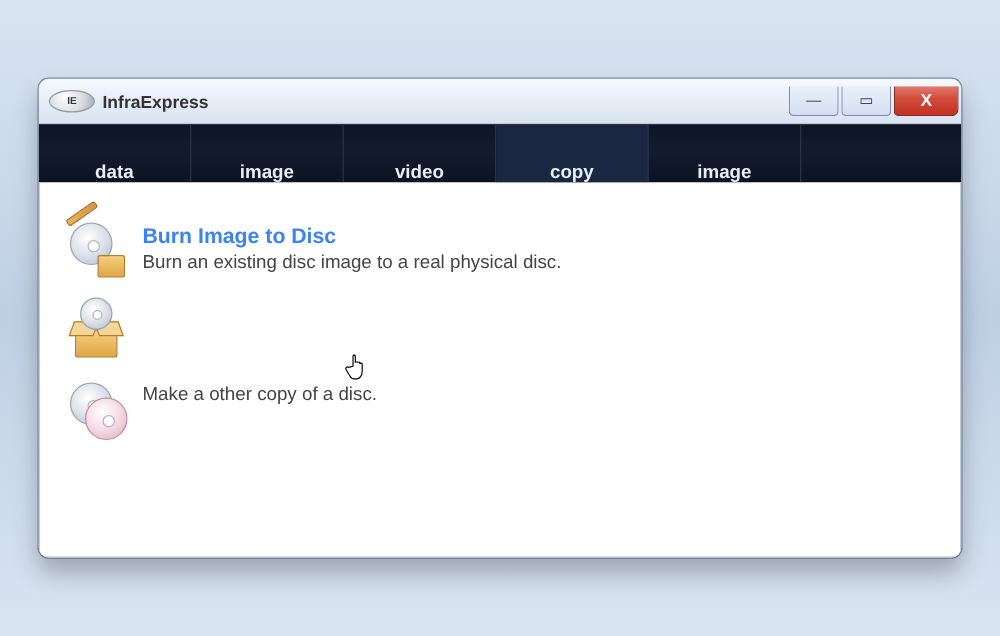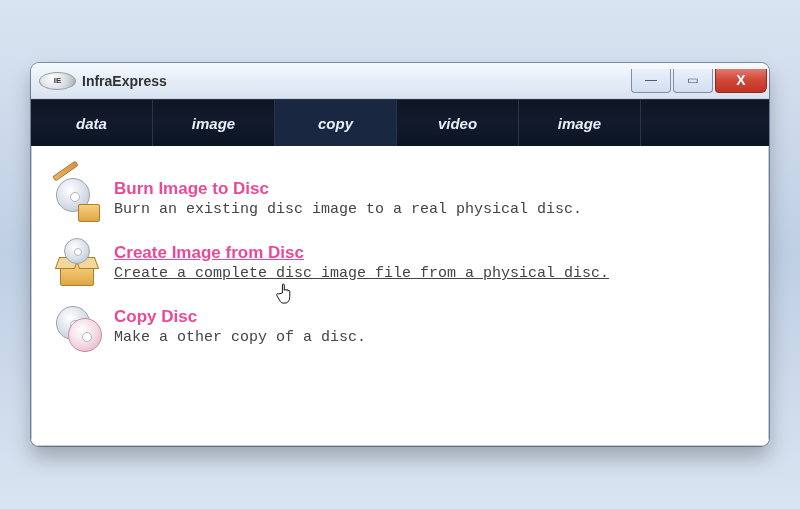--- a/index.html
+++ b/index.html
@@ -49,41 +49,40 @@
   .win-btn.close span{font-weight:bold;font-size:14px}
   .tabbar {
     display:flex;
     background: linear-gradient(to bottom,#0f1726 0%,#121a2c 50%,#0b1423 100%);
     border-top:1px solid #2a3348;
   }
   .tab {
     flex:0 0 122px; height:46px;
     border-right:1px solid #2a3348;
     color:#e8eef7; font-size:15px; font-weight:bold;
-    display:flex;align-items:center;justify-content:center;
+    display:flex;align-items:flex-end;justify-content:center;
     cursor:pointer;
-    font-style:italic;
   }
   .tab.end{flex:1;border-right:none}
   .tab.active{background:#1a2740}
   .content {
     background:#fff;
     border:1px solid #c5ccda;
     border-top:none;
     padding:22px 18px 60px 18px;
     min-height:300px;
   }
   .option {
     display:flex; align-items:flex-start; gap:14px;
     padding:10px 6px;
     cursor:pointer;
   }
   .option-text { line-height:1.3; }
-  .opt-title { font-size:17px; font-weight:bold; color:#ec4899; }
-  .opt-desc  { font-size:15px; color:#444;font-family:Liberation Mono, monospace; }
+  .opt-title { font-size:17px; font-weight:bold; color:#3b82f6; }
+  .opt-desc  { font-size:15px; color:#444; }
   .option.hover .opt-title { text-decoration:underline; }
   .option.hover .opt-desc  { text-decoration:underline; }
   .icon-box { width:44px; height:44px; flex:0 0 44px; position:relative; }
   
   .disc {
     width:34px;height:34px;border-radius:50%;
     background:radial-gradient(circle at 40% 35%,#fff,#d7dee7 55%,#aeb8c6 100%);
     border:1px solid #9aa3b1;position:absolute;top:0;left:0;
   }
   .disc::after{content:"";position:absolute;top:13px;left:13px;width:8px;height:8px;border-radius:50%;background:#fff;border:1px solid #b0b7c2}
@@ -140,25 +139,25 @@
     </div>
   </div>
 
   <div class="tabbar">
     <div class="tab">
         <span>data</span>
       </div>
     <div class="tab">
         <span>image</span>
       </div>
+    <div class="tab">
+        <span>video</span>
+      </div>
     <div class="tab active">
         <span>copy</span>
-      </div>
-    <div class="tab">
-        <span>video</span>
       </div>
     <div class="tab">
         <span>image</span>
       </div>
     <div class="tab end"></div>
   </div>
 
   <div class="content">
     <div class="option">
       <div class="icon-box">
@@ -170,33 +169,28 @@
         <div class="opt-title">Burn Image to Disc</div>
         <div class="opt-desc">Burn an existing disc image to a real physical disc.</div>
       </div>
     </div>
 
     <div class="option hover">
       <div class="icon-box">
         <div class="openbox"></div>
           <div class="disc small"></div>
       </div>
-      <div class="option-text">
-        <div class="opt-title">Create Image from Disc</div>
-        <div class="opt-desc">Create a complete disc image file from a physical disc.</div>
-      </div>
     </div>
 
     <div class="option">
       <div class="icon-box">
         <div class="disc"></div>
           <div class="disc pink"></div>
       </div>
       <div class="option-text">
-        <div class="opt-title">Copy Disc</div>
         <div class="opt-desc">Make a other copy of a disc.</div>
       </div>
     </div>
 
     <svg class="hand-cursor" viewBox="0 0 24 28">
       <path d="M7 14 V5 c0-1 2-1 2 0 V11 c0-1 2-1 2 0 V11 c0-1 2-1 2 0 V12 c0-1 2-1 2 0 V18 c0 4-2 7-5 7 h-2 c-2 0-3-1-4-3 l-3-5 c-1-2 1-3 2-2 z" fill="#fff" stroke="#000" stroke-width="1"></path>
     </svg>
   </div>
 </div>
 

